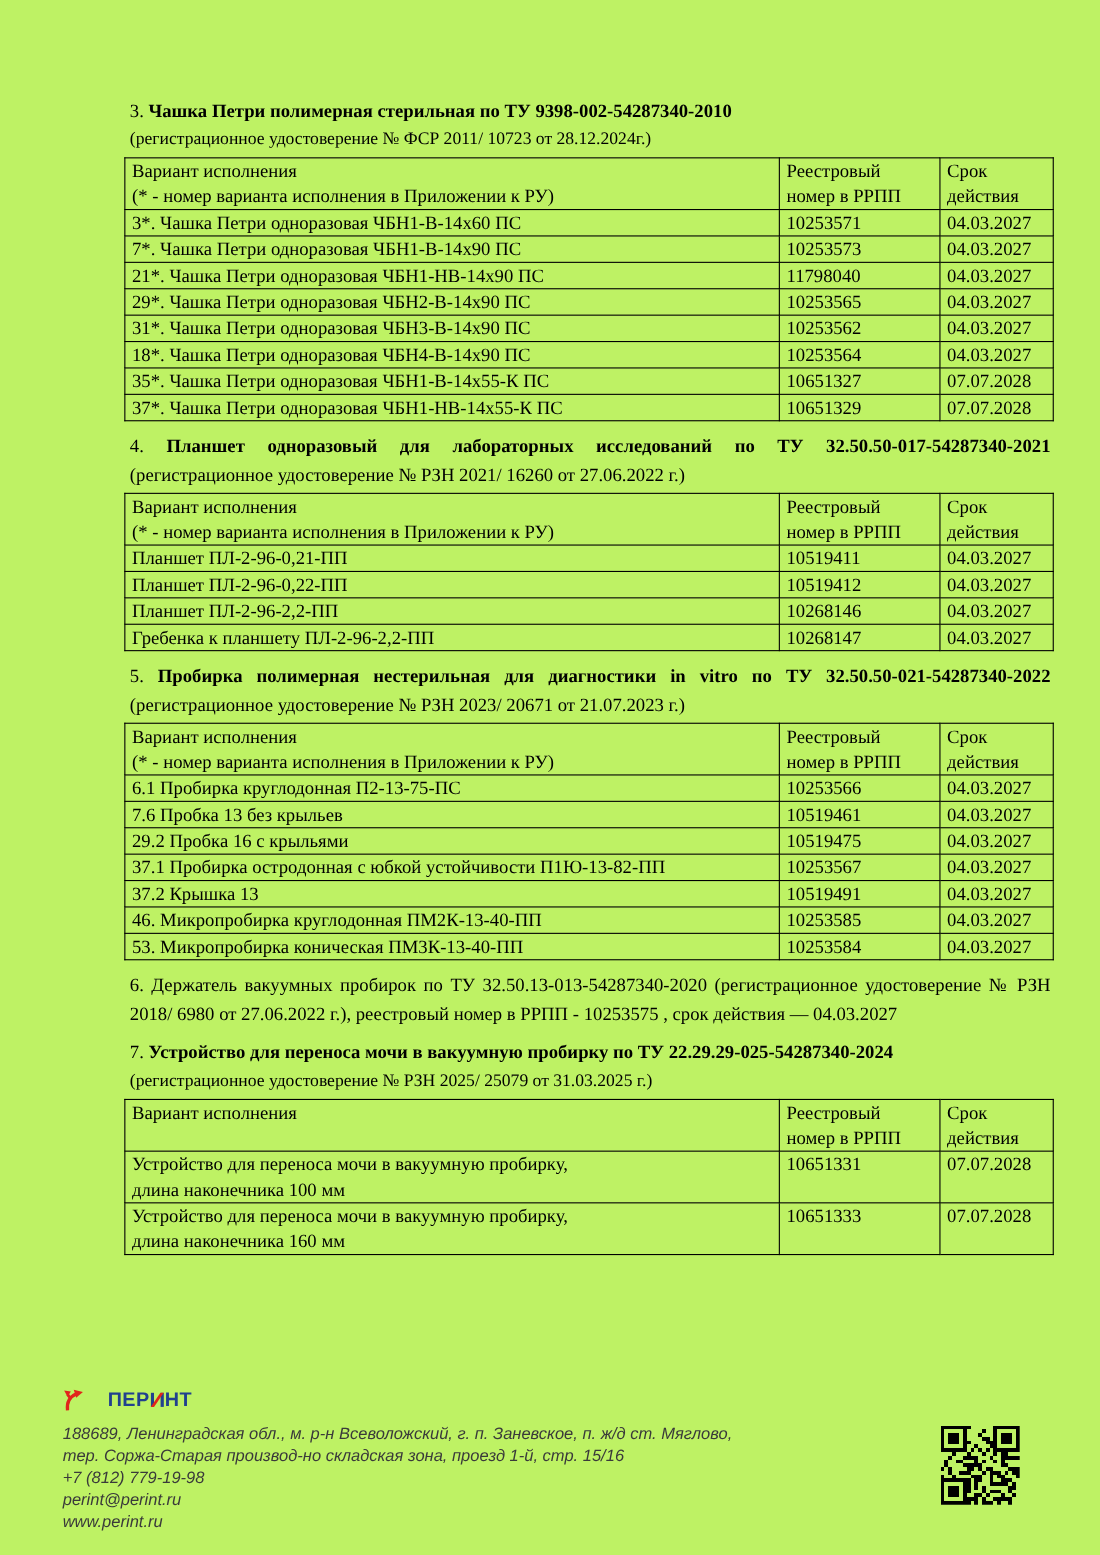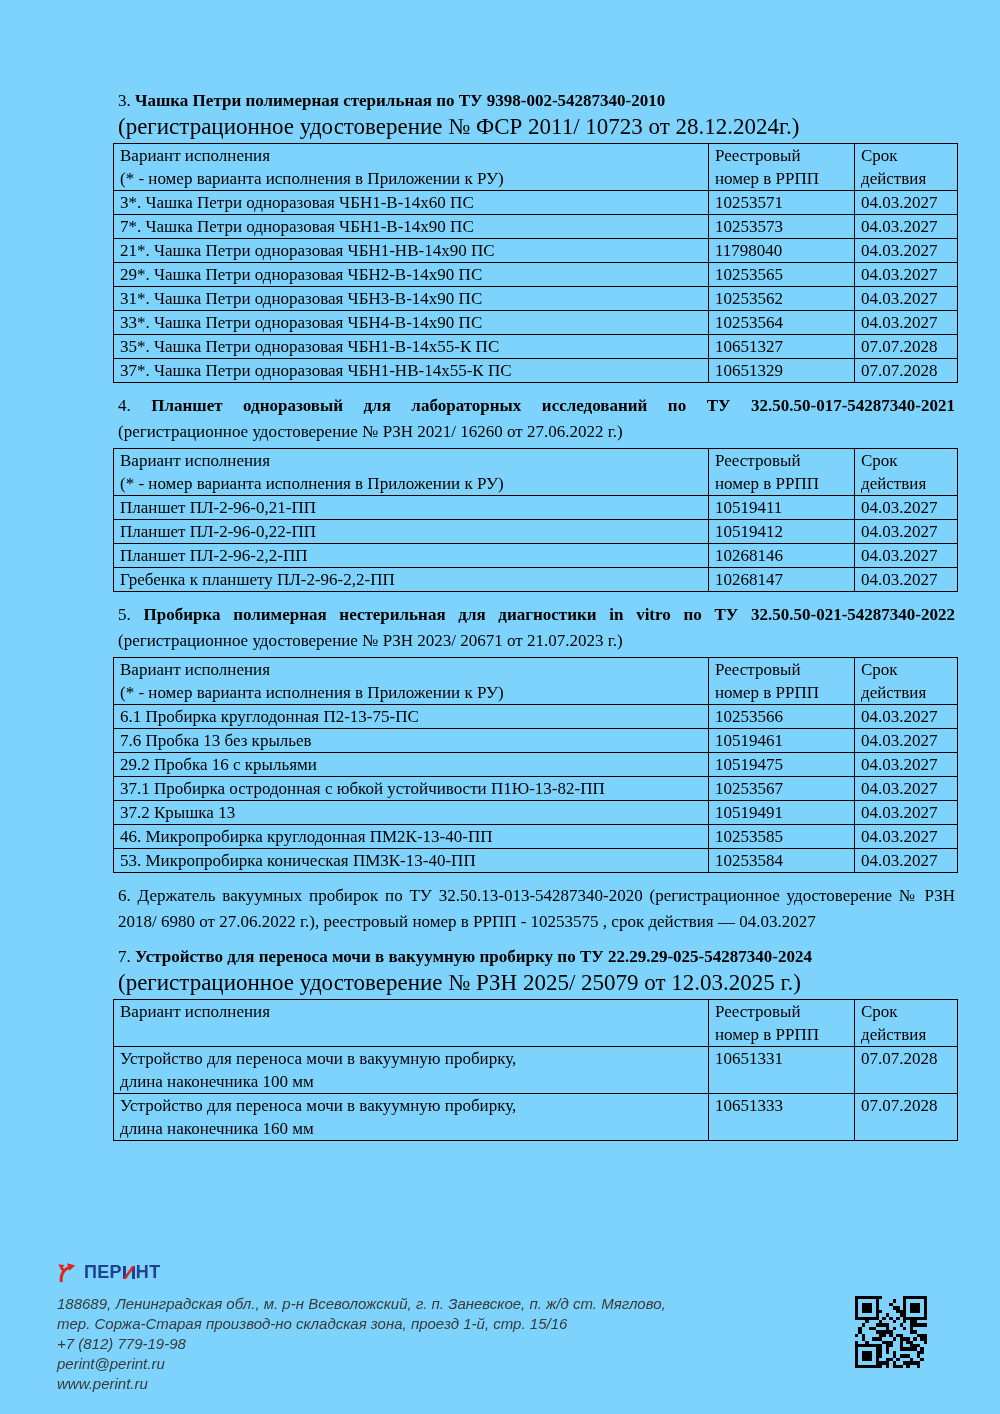--- a/index.html
+++ b/index.html
@@ -1,33 +1,33 @@
 <!DOCTYPE html>
 <html><head>
 <meta charset="utf-8">
 <style>
   html,body{margin:0;padding:0;background:#fff;}
-  .page{position:relative;width:1000px;height:1414px;background:#7dd3fc;
+  .page{position:relative;width:1000px;height:1414px;background:#bef264;
         font-family:"Liberation Serif", serif;color:#000;overflow:hidden;}
   .content{position:absolute;left:113px;top:88px;width:845px;}
   p{margin:0;}
   .heading{font-size:17px;line-height:26px;text-align:justify;padding:0 3px 0 5px;}
   .heading .tbold{font-weight:bold;}
-  .subline{font-size:23px;line-height:26px;padding-left:5px;}
+  .subline{font-size:16px;line-height:26px;padding-left:5px;}
   .para{font-size:17px;line-height:26px;text-align:justify;padding:0 3px 0 5px;}
   .mt{margin-top:9px;}
   table.vtab{border-collapse:collapse;width:100%;margin:3px 0 10px;table-layout:fixed;}
   table.vtab th,table.vtab td{border:1.5px solid #000;font-size:17px;font-weight:normal;
         text-align:left;vertical-align:top;padding:0px 6px;line-height:23px;overflow:hidden;}
   col.w2{width:146px;} col.w3{width:103px;}
   .note{}
   td.c1{white-space:pre-line;}
   .footer{position:absolute;left:57px;top:1262px;width:780px;
         font-family:"Liberation Sans", sans-serif;color:#3a3a3a;}
-  .logo{display:flex;align-items:center;gap:6px;margin-bottom:11px;}
+  .logo{display:flex;align-items:center;gap:20px;margin-bottom:11px;}
   .logo-text{font-weight:bold;font-size:18px;color:#21418e;letter-spacing:.3px;}
   .logo-text svg{vertical-align:-1px;margin:0 1px;}
   .addr{font-size:15px;line-height:20px;font-style:italic;}
   #qr{position:absolute;left:855px;top:1296px;width:72px;height:72px;
       fill:#000;shape-rendering:crispEdges;}
 </style>
 </head>
 <body>
 
 <div class="page">
@@ -73,21 +73,21 @@
               <td class="c1">29*. Чашка Петри одноразовая ЧБН2-В-14х90 ПС</td>
               <td class="c2">10253565</td>
               <td class="c3">04.03.2027</td>
             </tr>
             <tr>
               <td class="c1">31*. Чашка Петри одноразовая ЧБН3-В-14х90 ПС</td>
               <td class="c2">10253562</td>
               <td class="c3">04.03.2027</td>
             </tr>
             <tr>
-              <td class="c1">33*. Чашка Петри одноразовая ЧБН4-В-14х90 ПС</td>
+              <td class="c1">18*. Чашка Петри одноразовая ЧБН4-В-14х90 ПС</td>
               <td class="c2">10253564</td>
               <td class="c3">04.03.2027</td>
             </tr>
             <tr>
               <td class="c1">35*. Чашка Петри одноразовая ЧБН1-В-14х55-К ПС</td>
               <td class="c2">10651327</td>
               <td class="c3">07.07.2028</td>
             </tr>
             <tr>
               <td class="c1">37*. Чашка Петри одноразовая ЧБН1-НВ-14х55-К ПС</td>
@@ -205,21 +205,21 @@
 
     <section>
       <p class="para mt"><span>6.</span>
         <span class="tbold">Держатель вакуумных пробирок по ТУ 32.50.13-013-54287340-2020</span>
         <span>(регистрационное удостоверение № РЗН 2018/ 6980 от 27.06.2022 г.), реестровый номер в РРПП - 10253575 , срок действия — 04.03.2027</span></p>
     </section>
 
     <section>
       <p class="heading mt"><span>7.</span>
         <span class="tbold">Устройство для переноса мочи в вакуумную пробирку по ТУ 22.29.29-025-54287340-2024</span></p>
-      <p class="subline">(регистрационное удостоверение № РЗН 2025/ 25079 от 12.03.2025 г.)</p>
+      <p class="subline">(регистрационное удостоверение № РЗН 2025/ 25079 от 31.03.2025 г.)</p>
       <table class="vtab">
         <colgroup>
             <col class="w1">
             <col class="w2">
             <col class="w3">
           </colgroup>
         <thead>
           <tr>
             <th>
               <div>Вариант исполнения</div>

